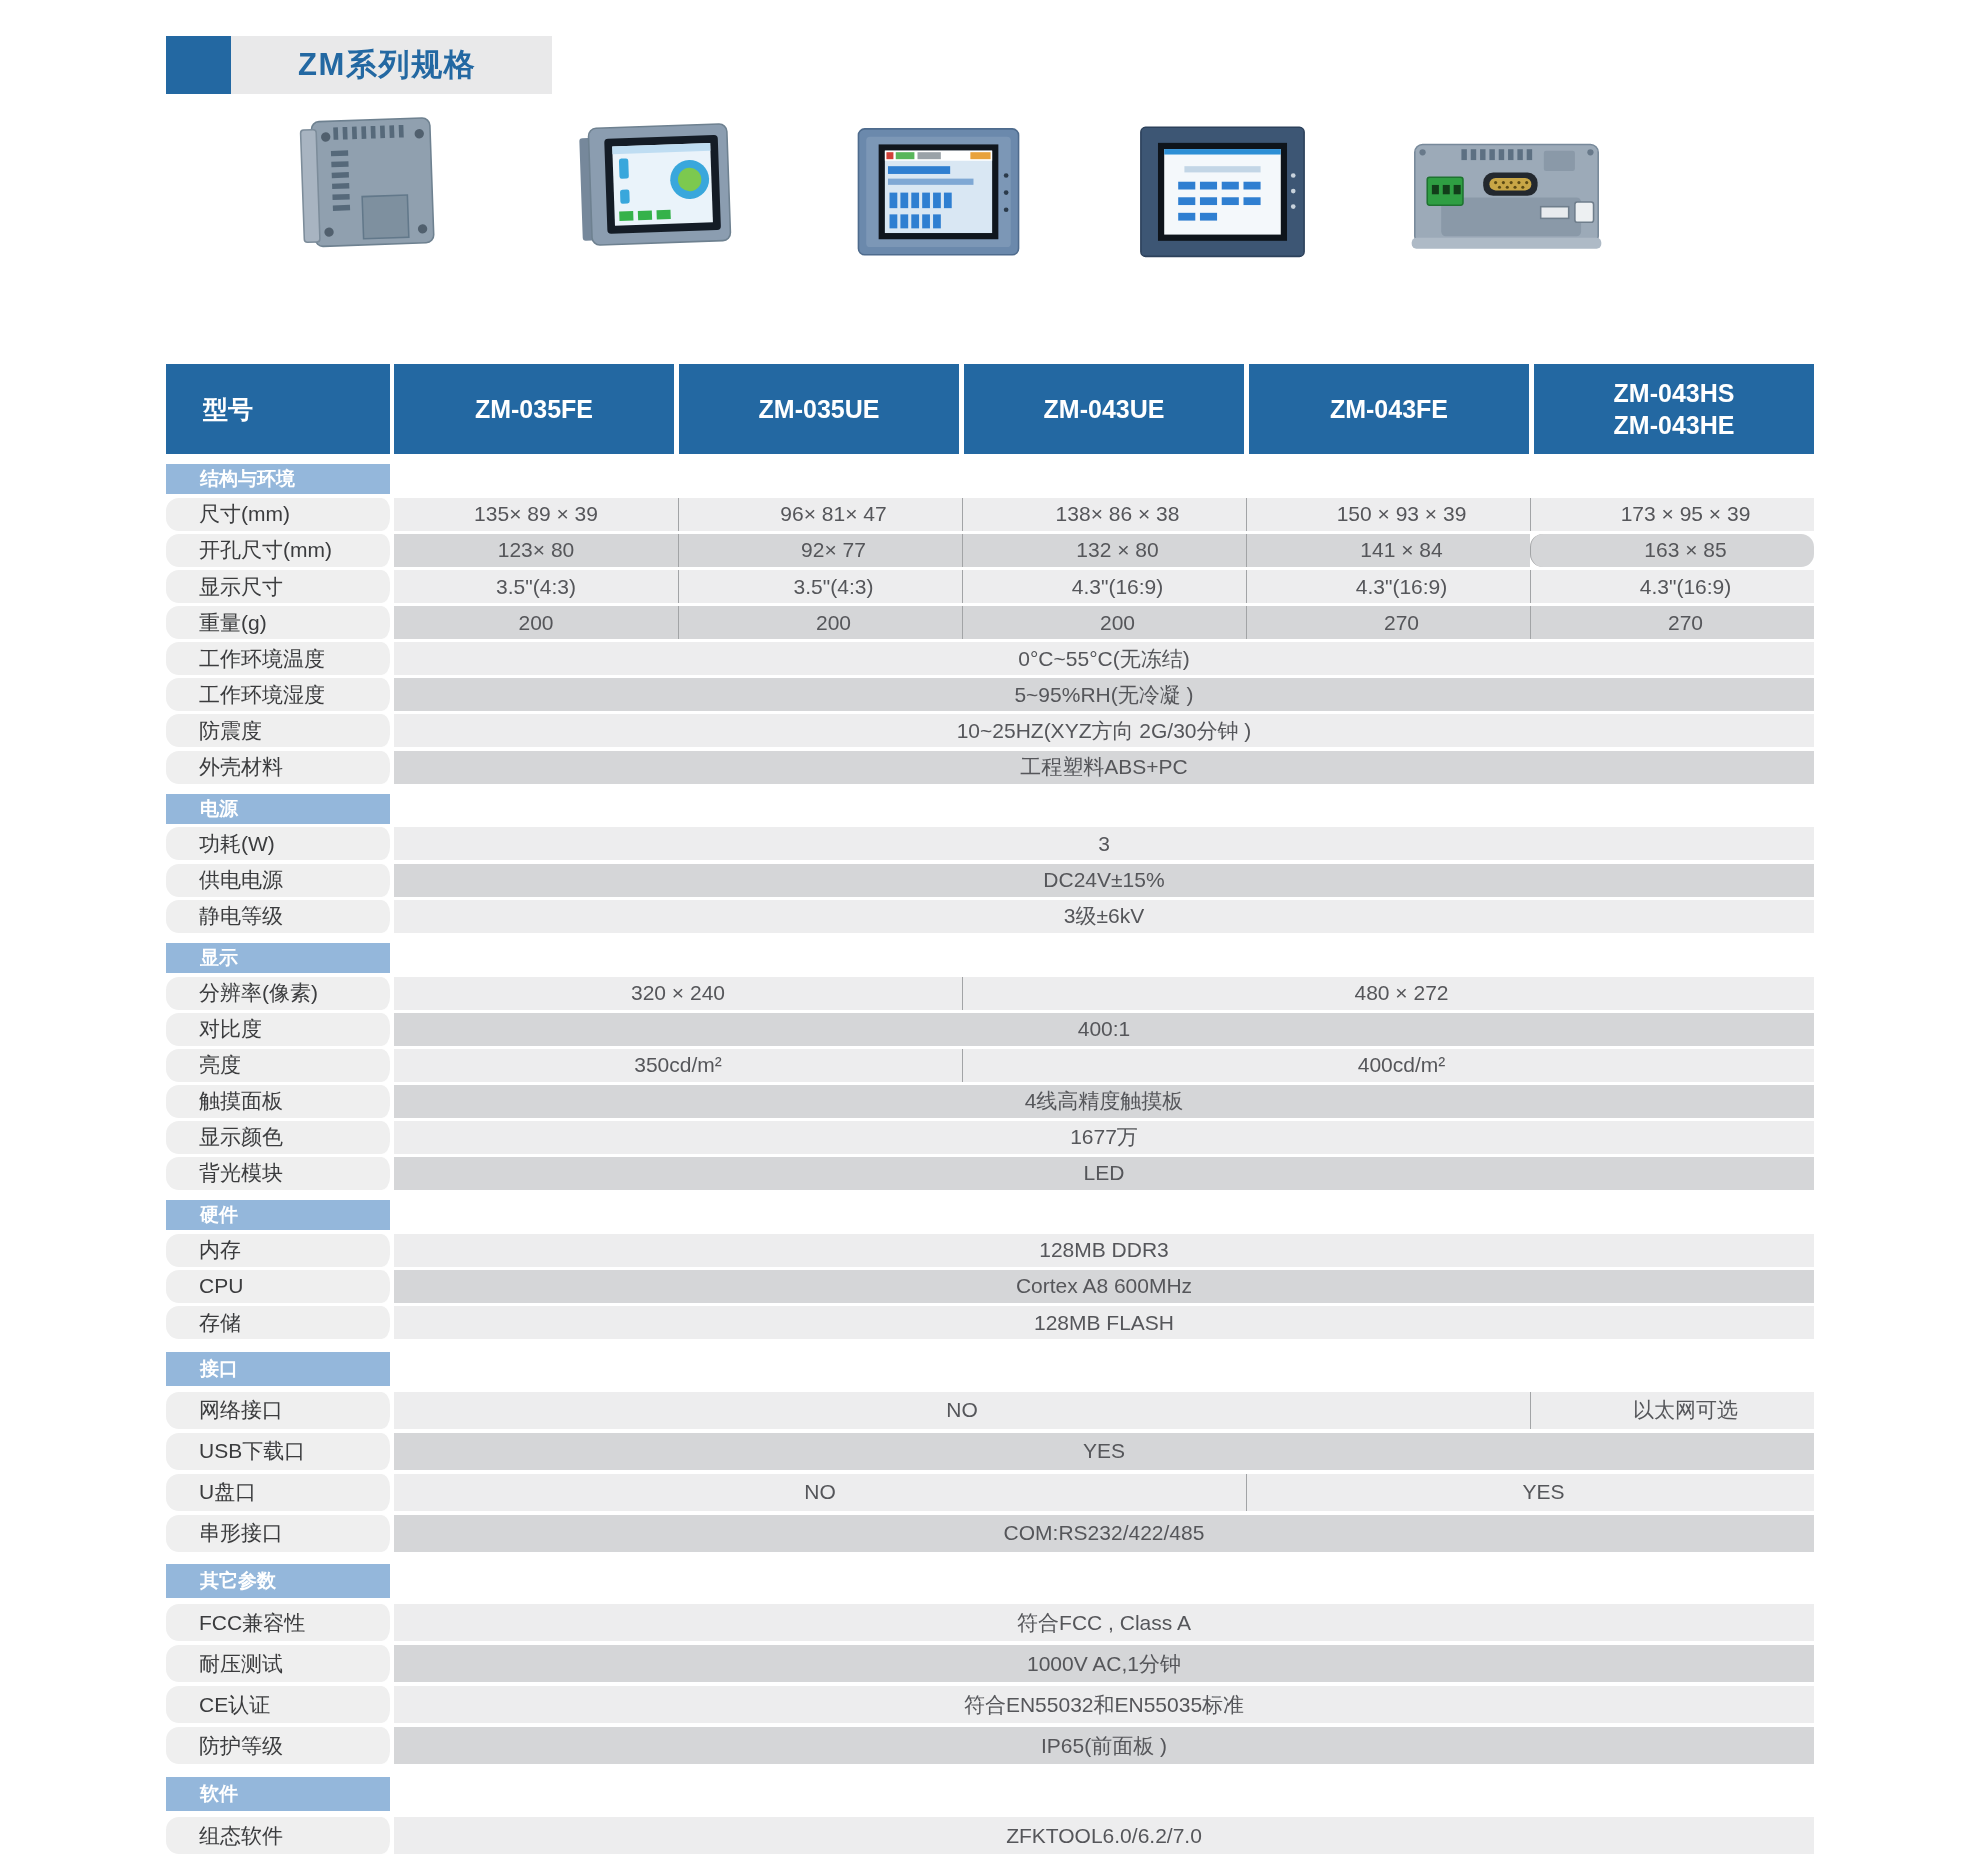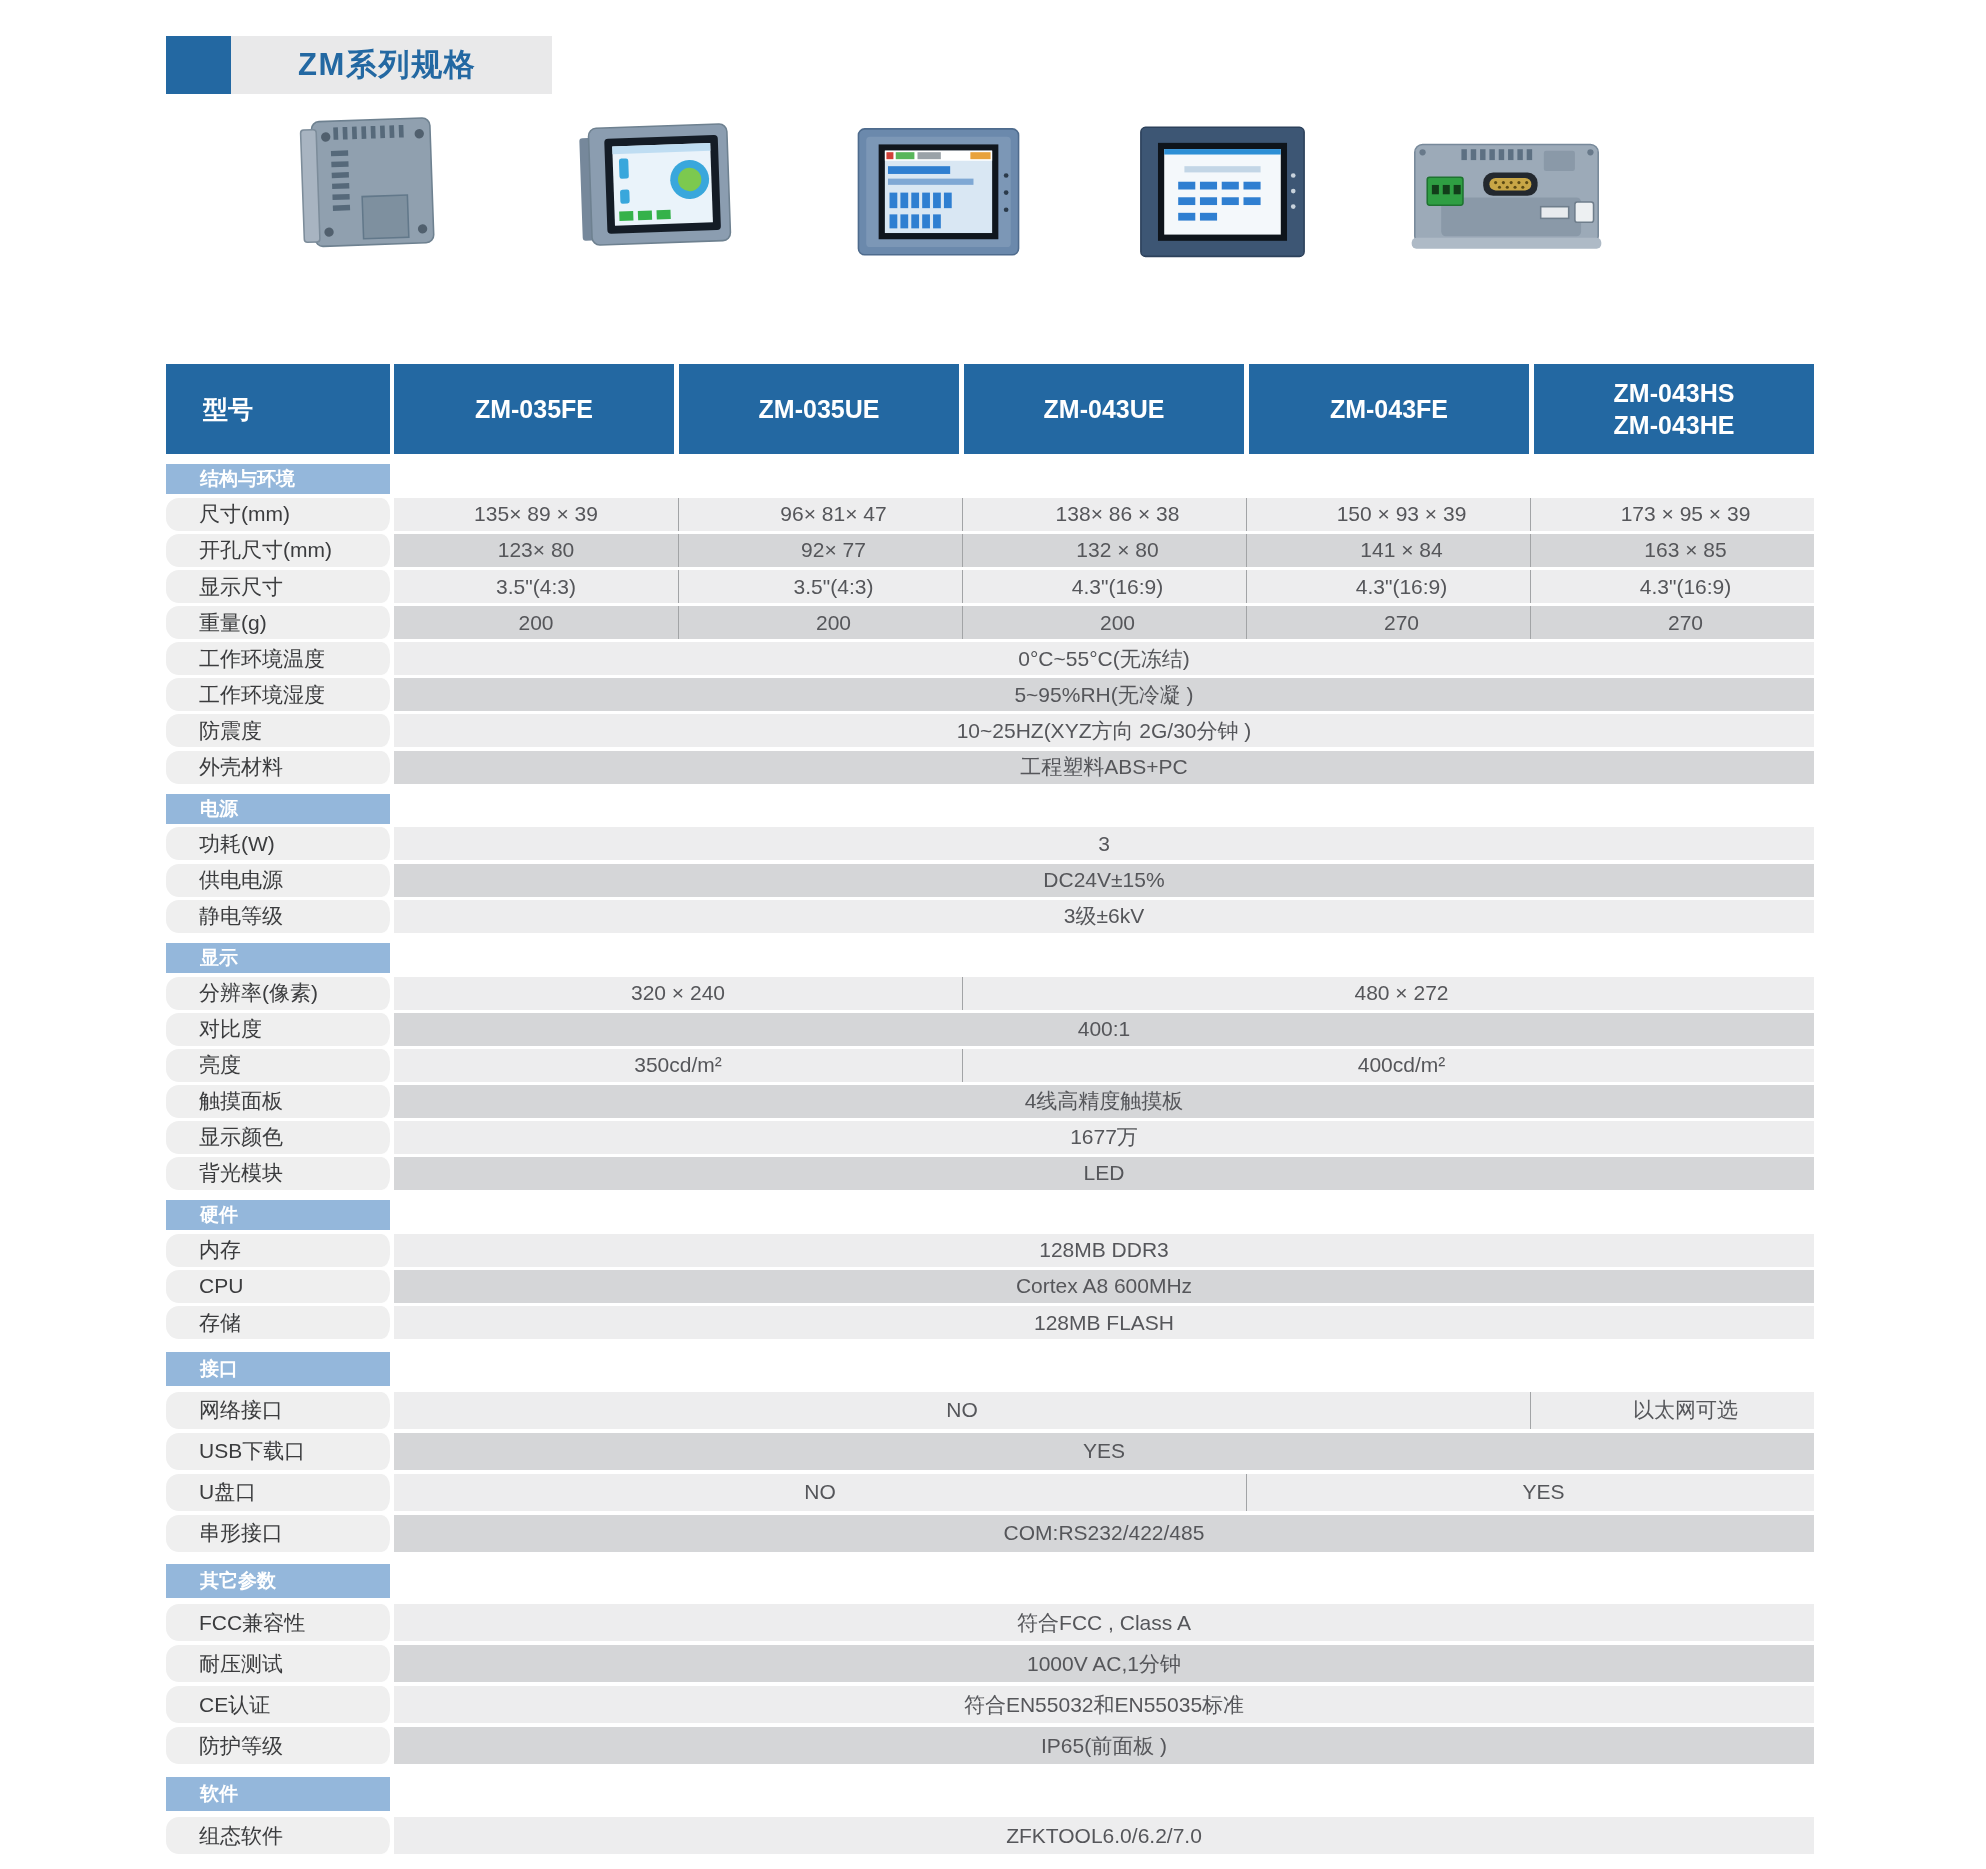--- a/index.html
+++ b/index.html
@@ -221,21 +221,21 @@
             <div class="cell light" style="width: 20%;">173 × 95 × 39</div>
           </div>
         </div>
         <div class="data-row">
           <div class="row-label">开孔尺寸(mm)</div>
           <div class="row-values">
             <div class="cell dark" style="width: 20%;">123× 80</div>
             <div class="cell dark" style="width: 20%;">92× 77</div>
             <div class="cell dark" style="width: 20%;">132 × 80</div>
             <div class="cell dark" style="width: 20%;">141 × 84</div>
-            <div class="cell dark" style="width: 20%;">163 × 85</div>
+            <div class="cell dark" style="width: 20%; border-radius: 13px;">163 × 85</div>
           </div>
         </div>
         <div class="data-row">
           <div class="row-label">显示尺寸</div>
           <div class="row-values">
             <div class="cell light" style="width: 20%;">3.5"(4:3)</div>
             <div class="cell light" style="width: 20%;">3.5"(4:3)</div>
             <div class="cell light" style="width: 20%;">4.3"(16:9)</div>
             <div class="cell light" style="width: 20%;">4.3"(16:9)</div>
             <div class="cell light" style="width: 20%;">4.3"(16:9)</div>

